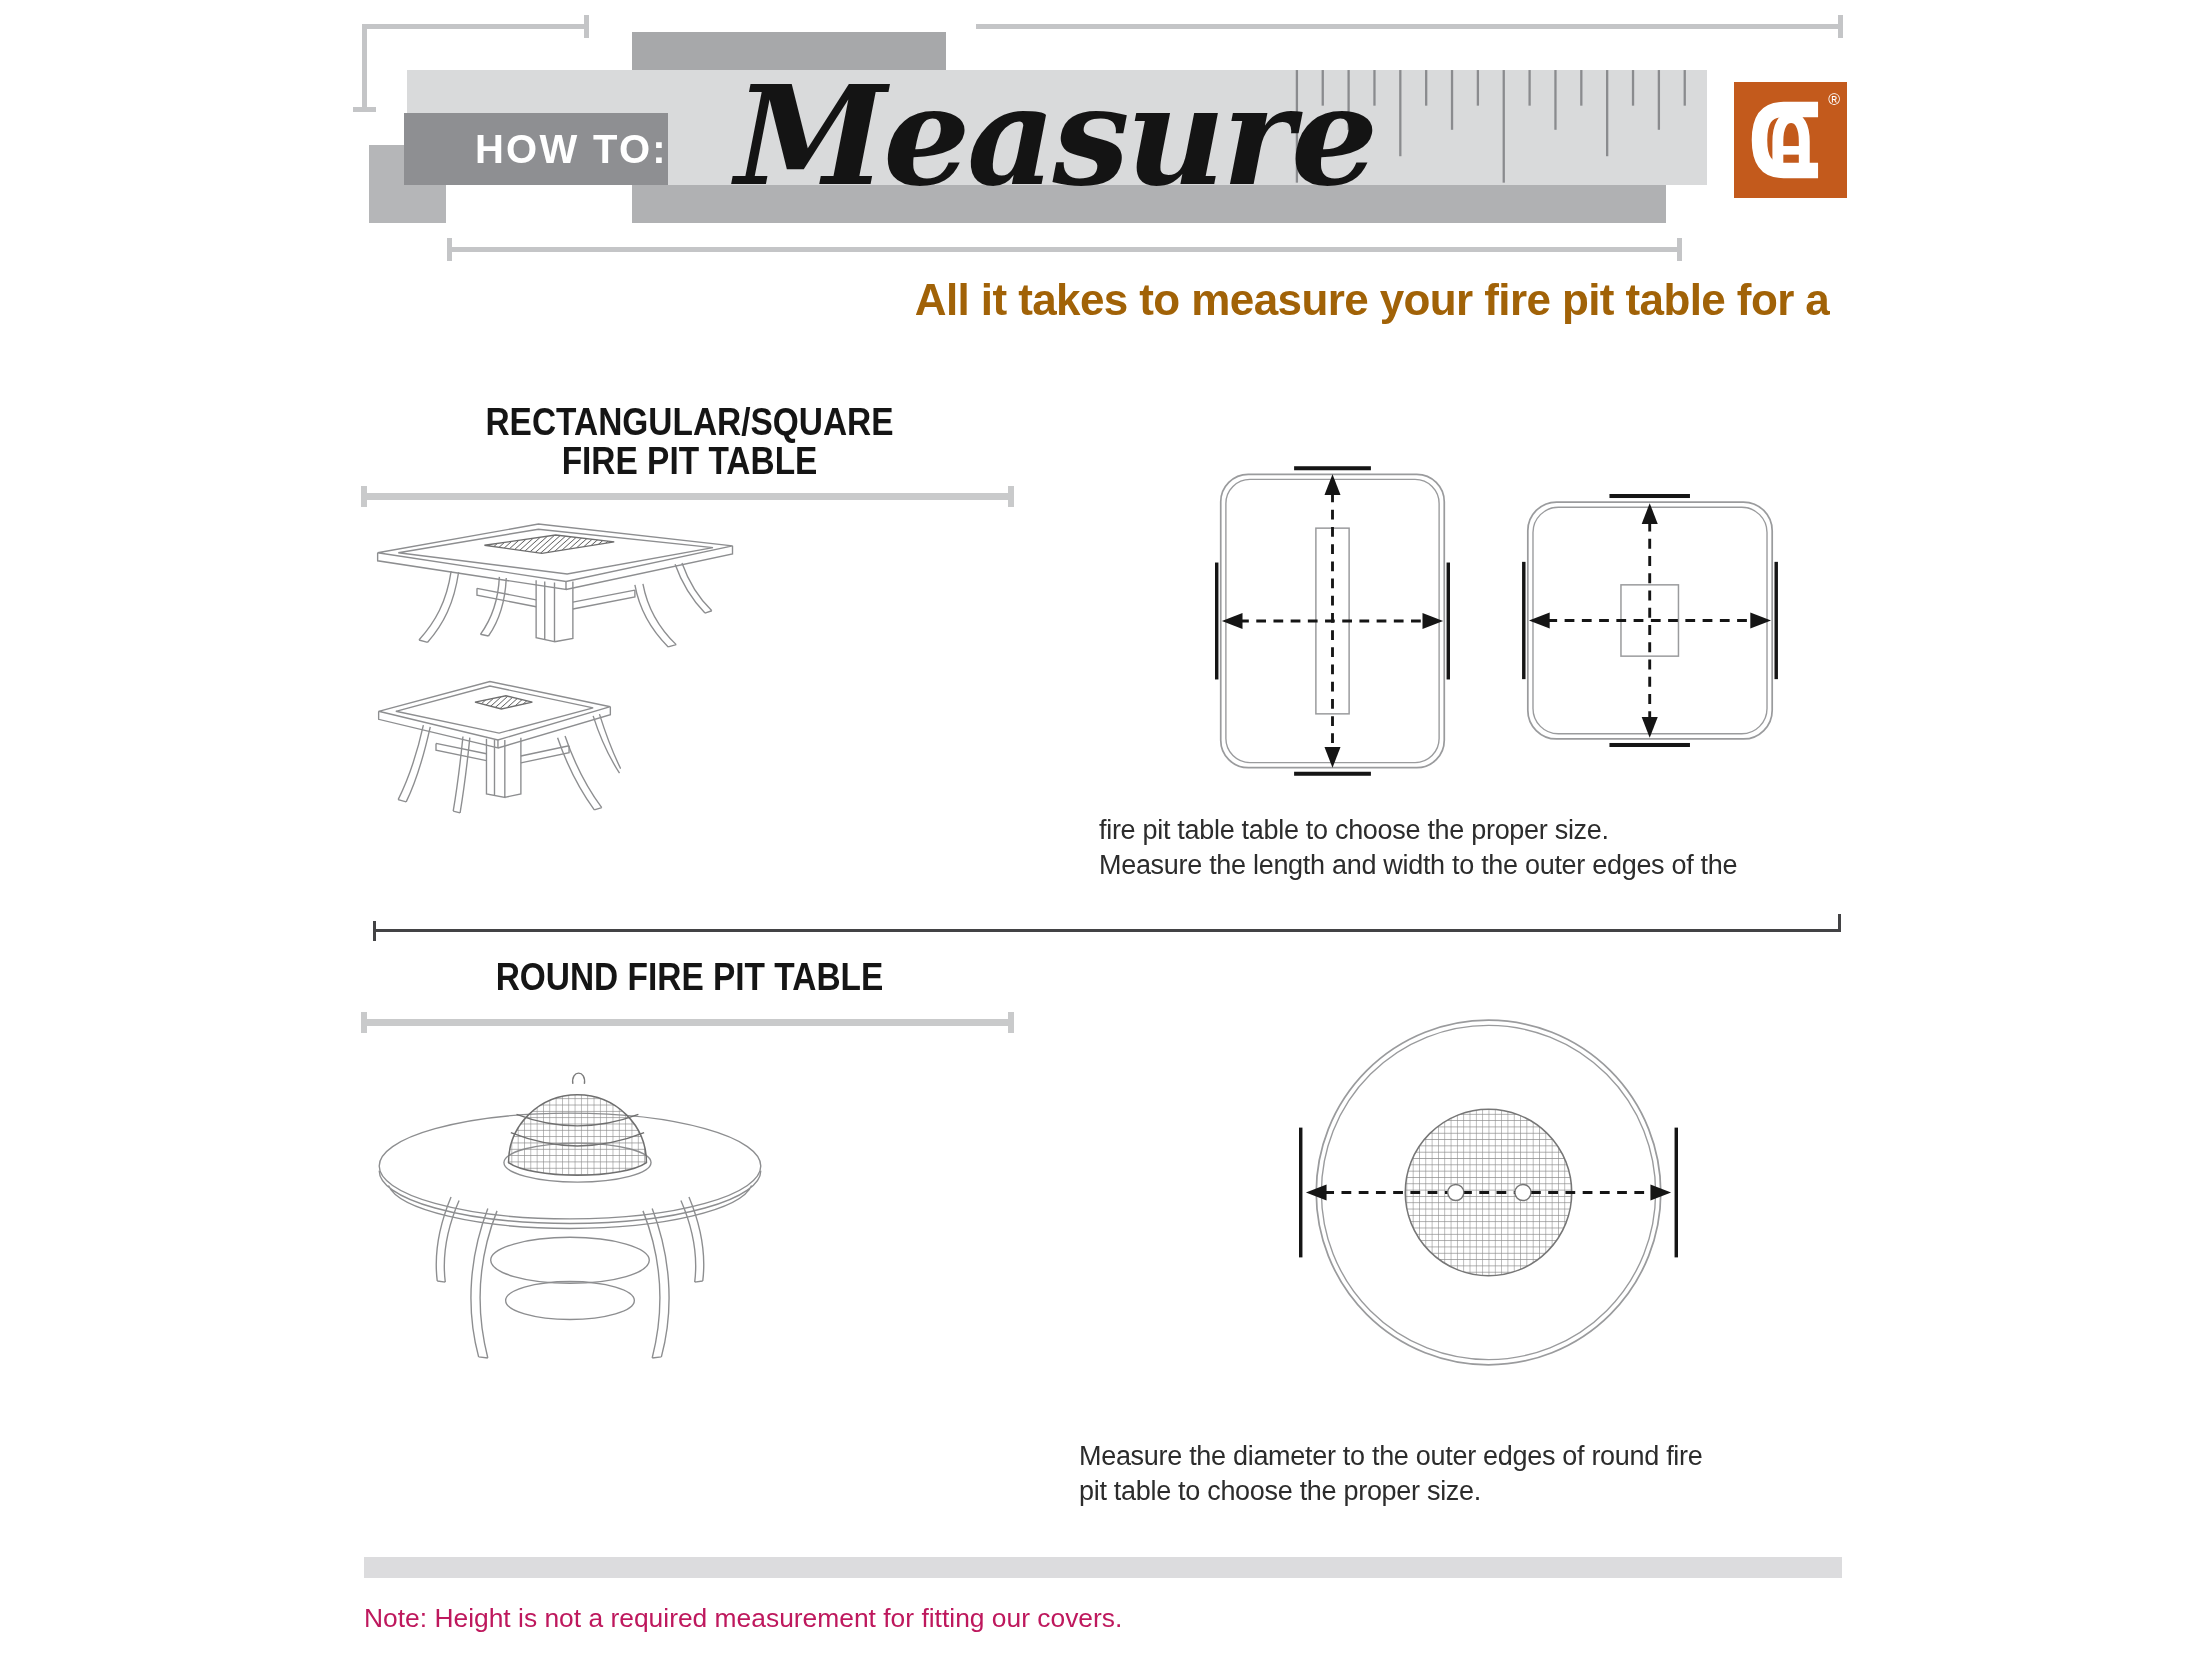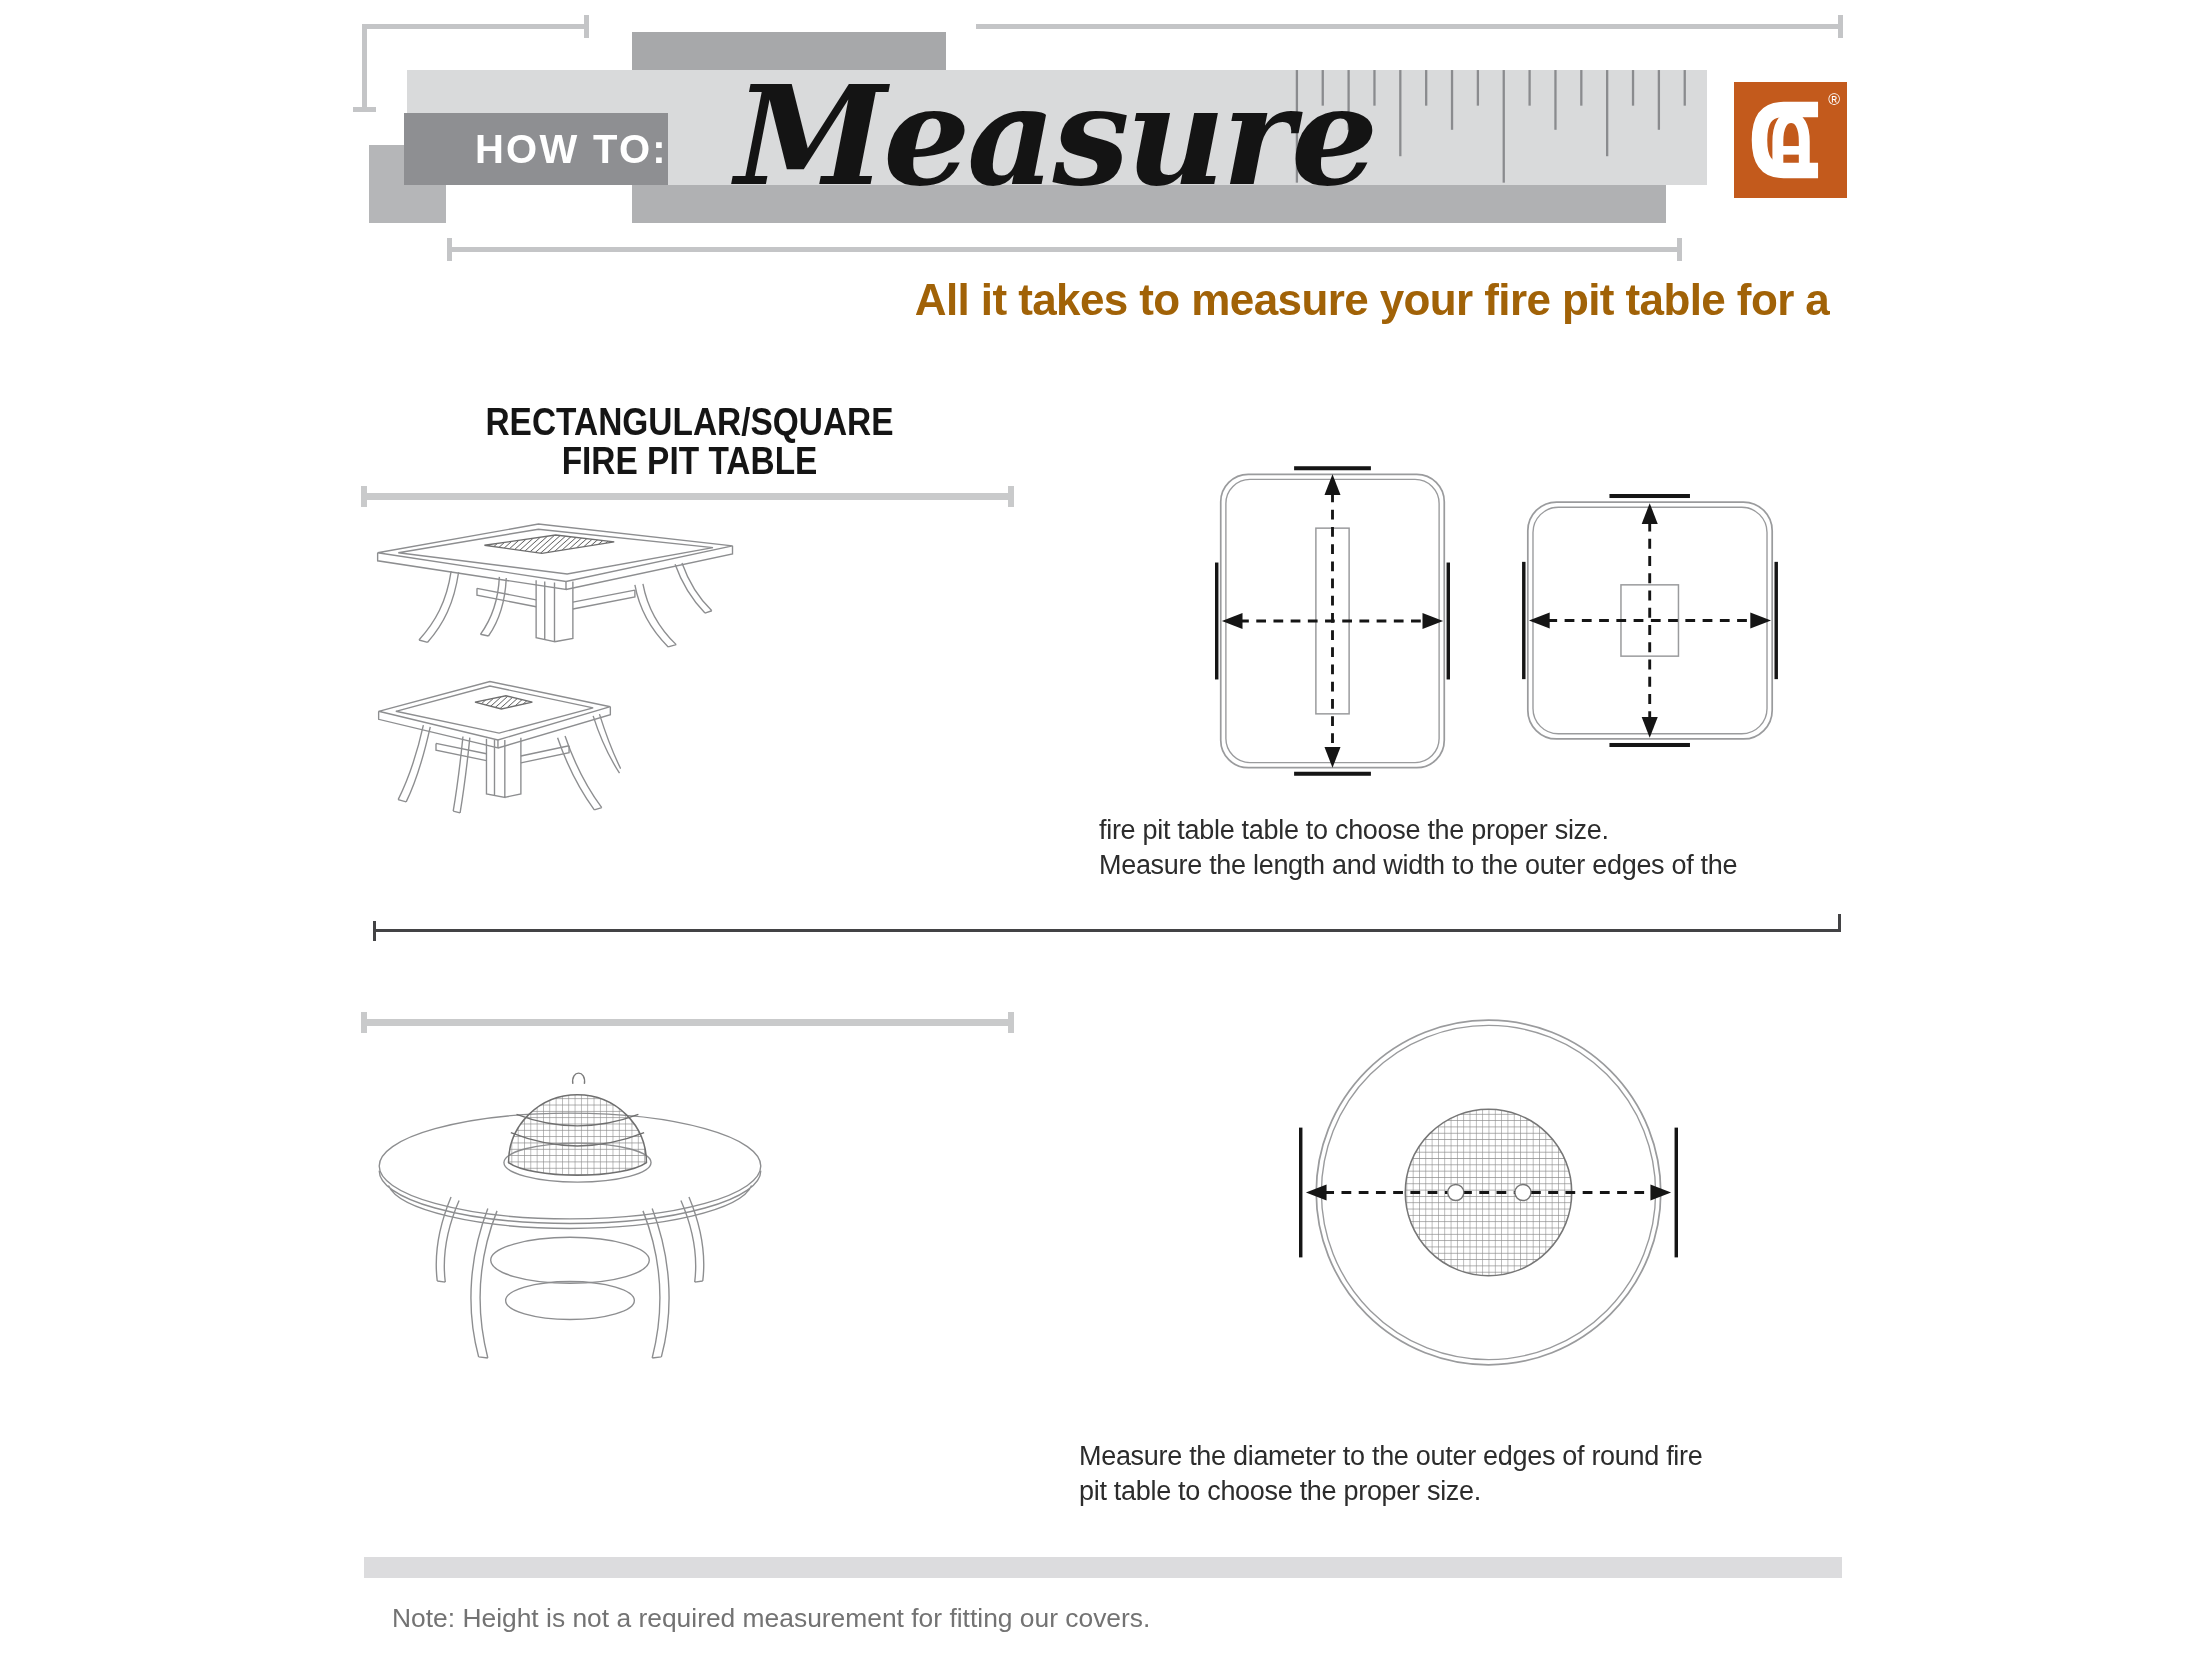--- a/index.html
+++ b/index.html
@@ -24,21 +24,21 @@
   .logo-box{background:#c35a1c;}
   .logo-reg{position:absolute;top:9.2px;right:6.9px;color:#ffffff;font-size:16px;font-weight:400;}
 
   
   .intro{width:976px;text-align:center;color:#a16207;font-size:44px;line-height:56px;
          letter-spacing:-0.6px;font-weight:700;}
   .intro sup{font-size:22px;}
   .sec-title{width:689px;text-align:center;color:#151515;font-weight:700;font-size:38px;
              line-height:39px;transform:scaleX(.88);transform-origin:center;white-space:nowrap;}
   .caption{color:#2c2c2c;font-size:27px;line-height:35px;letter-spacing:-0.3px;width:815px;}
-  .note{color:#737373;font-size:26.4px;margin-left:28px;}
+  .note{color:#be185d;font-size:26.4px;}
 
   
   .mbar{background:#c9cacb;height:6.9px;}
   .mtick{background:#c9cacb;width:5.7px;height:20.7px;}
   .divline{background:#434345;height:2.9px;}
   .divtick{background:#434345;width:2.9px;}
   .gray-bottom{background:#dcdcde;}
 
   svg{display:block;}
 </style>
@@ -204,20 +204,23 @@
 
   <div class="caption abs" style="left:1099px;top:813px;">
     <div>fire pit table table to choose the proper size.</div>
     <div>Measure the length and width to the outer edges of the</div>
   </div>
 
   <div class="divline abs" style="left:373px;top:929px;width:1468px;"></div>
   <div class="divtick abs" style="left:373px;top:921px;height:19.5px;"></div>
   <div class="divtick abs" style="left:1838px;top:914px;height:16px;"></div>
 
+  <div class="abs" style="left:345px;top:958px;">
+    <div class="sec-title">ROUND FIRE PIT TABLE</div>
+  </div>
 
   <div class="mbar abs" style="left:364px;top:1019px;width:647px;"></div>
   <div class="mtick abs" style="left:361px;top:1012px;"></div>
   <div class="mtick abs" style="left:1008px;top:1012px;"></div>
 
   <svg class="abs" style="left:366px;top:1035px;" width="408" height="346" viewBox="0 0 710 602">
     <defs>
       <pattern id="meshR" width="11" height="11" patternUnits="userSpaceOnUse">
         <path d="M0 0 H11 M0 0 V11" stroke="#8a8a8a" stroke-width="2"></path>
       </pattern>

